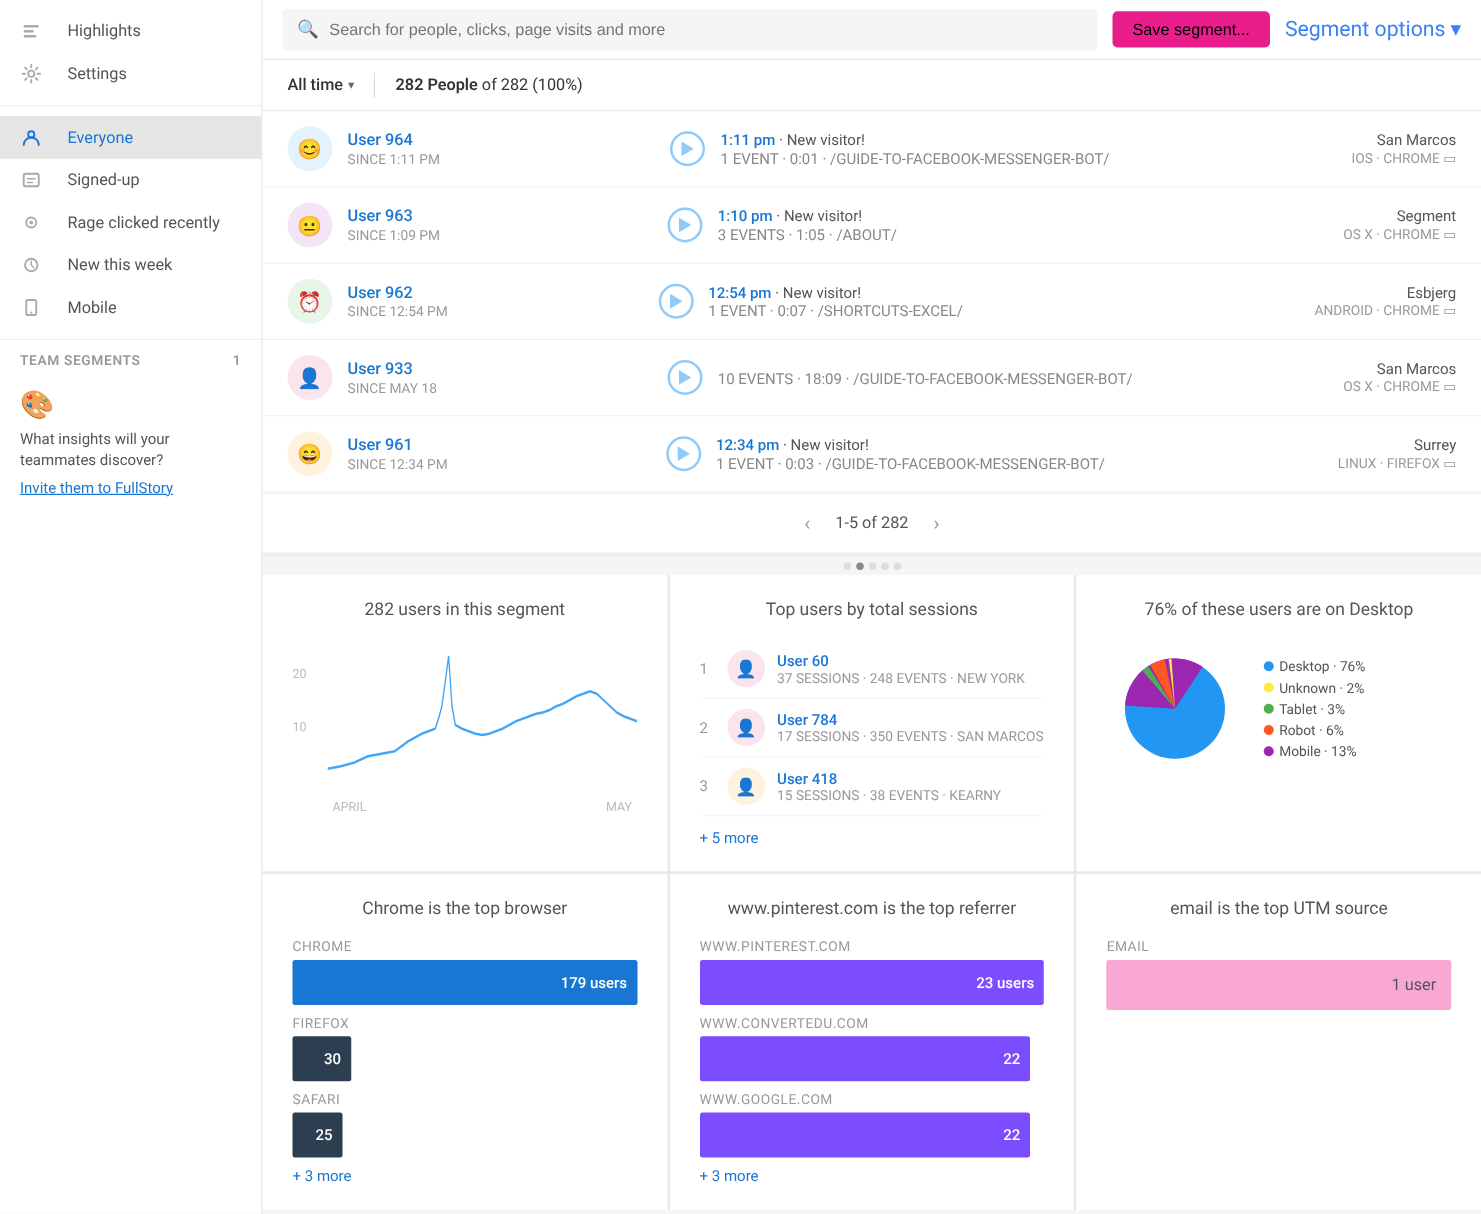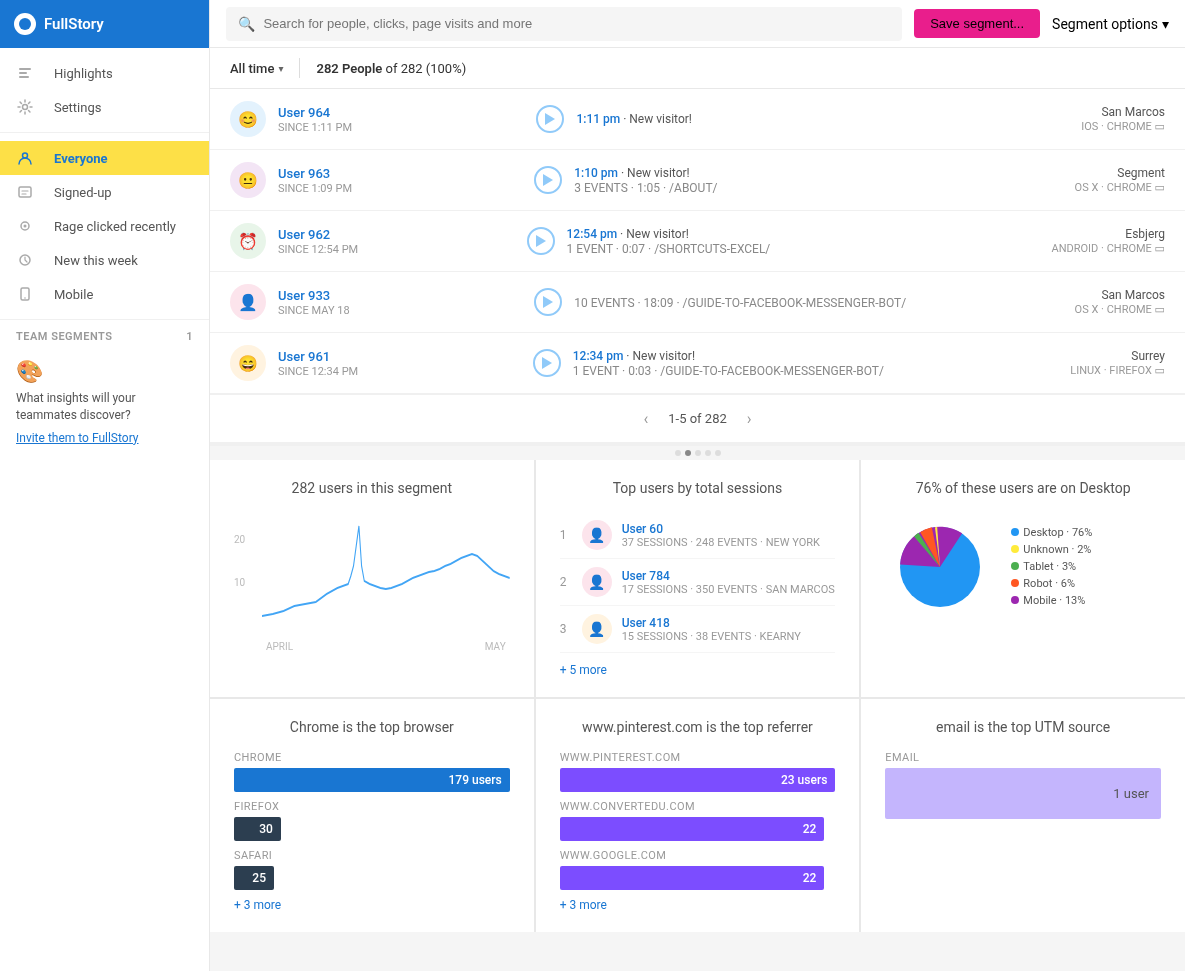--- a/index.html
+++ b/index.html
@@ -7,39 +7,39 @@
 
     
     #sidebar { width: 210px; background: #fff; display: flex; flex-direction: column; border-right: 1px solid #e8e8e8; flex-shrink: 0; }
     #sidebar-header { background: #1976d2; padding: 0 14px; height: 48px; display: flex; align-items: center; gap: 8px; }
     #sidebar-header .logo-icon { width: 22px; height: 22px; background: #fff; border-radius: 50%; display: flex; align-items: center; justify-content: center; }
     #sidebar-header .logo-inner { width: 12px; height: 12px; background: #1976d2; border-radius: 50%; }
     #sidebar-header .app-name { color: #fff; font-weight: 600; font-size: 15px; }
 
     .sidebar-section { padding: 8px 0; border-bottom: 1px solid #f0f0f0; }
     .sidebar-item { display: flex; align-items: center; gap: 20px; padding: 8px 16px; cursor: pointer; color: #555; font-size: 13px; }
-    .sidebar-item.active { background: #fde047; color: #1976d2; font-weight: 700; }
+    .sidebar-item.active { background: #e5e5e5; color: #1976d2; font-weight: 400; }
     .sidebar-item .item-icon { width: 18px; height: 18px; display: flex; align-items: center; justify-content: center; flex-shrink: 0; }
 
     .team-segments-header { display: flex; justify-content: space-between; align-items: flex-start; padding: 10px 16px 4px; color: #999; font-size: 11px; font-weight: 600; text-transform: uppercase; letter-spacing: 0.5px; }
     .team-invite-box { padding: 12px 16px; }
     .team-invite-box .invite-icon { font-size: 22px; margin-bottom: 6px; }
     .team-invite-box p { color: #555; font-size: 12px; line-height: 1.4; margin-bottom: 6px; }
     .team-invite-box a { color: #1976d2; font-size: 12px; text-decoration: underline; cursor: pointer; }
 
     
     #main { flex: 1; overflow-y: auto; display: flex; flex-direction: column; }
 
     
     #topbar { background: #fff; height: 48px; display: flex; align-items: center; padding: 0 16px; gap: 12px; border-bottom: 1px solid #e8e8e8; flex-shrink: 0; }
     #search-wrap { flex: 1; display: flex; align-items: center; background: #f5f5f5; border-radius: 4px; padding: 0 12px; height: 34px; }
     #search-wrap .search-icon-svg { color: #999; margin-right: 8px; font-size: 14px; }
     #search-input { border: none; background: transparent; outline: none; flex: 1; font-size: 13px; color: #333; }
     #save-segment-btn { background: #e91e8c; color: #000000; border: none; border-radius: 4px; padding: 7px 16px; font-size: 13px; font-weight: 500; cursor: pointer; white-space: nowrap; }
-    #segment-options-btn { color: #000000; font-size: 14px; cursor: pointer; display: flex; align-items: flex-end; gap: 4px; }
+    #segment-options-btn { color: #3b82f6; font-size: 17px; cursor: pointer; display: flex; align-items: flex-end; gap: 4px; }
 
     
     #content { padding: 0; flex: 1; }
 
     
     #filter-bar { background: #fff; padding: 10px 20px; display: flex; align-items: center; gap: 16px; border-bottom: 1px solid #e8e8e8; }
     .time-filter { display: flex; align-items: center; gap: 4px; color: #333; font-size: 13px; font-weight: 500; cursor: pointer; }
     .time-filter .chevron { font-size: 10px; color: #666; }
     .divider-v { width: 1px; height: 20px; background: #ddd; }
     .segment-count { font-size: 13px; color: #333; }
@@ -89,41 +89,35 @@
     .rank-num { color: #999; font-size: 12px; width: 12px; }
     .top-user-avatar { width: 30px; height: 30px; border-radius: 50%; display: flex; align-items: center; justify-content: center; font-size: 14px; flex-shrink: 0; }
     .top-user-info .name { color: #1976d2; font-size: 12px; font-weight: 500; }
     .top-user-info .detail { color: #999; font-size: 11px; }
     .more-link { color: #1976d2; font-size: 12px; margin-top: 10px; cursor: pointer; }
 
     
     .bar-section { margin-top: 8px; }
     .bar-label { font-size: 11px; color: #999; text-transform: uppercase; letter-spacing: 0.4px; margin-bottom: 4px; }
     .bar-row { display: flex; align-items: center; margin-bottom: 6px; }
-    .bar-fill { height: 24px; border-radius: 2px; display: flex; align-items: center; justify-content: flex-end; padding-right: 8px; font-size: 12px; color: #fff; font-weight: 500; min-width: 30px; }
+    .bar-fill { height: 36px; border-radius: 2px; display: flex; align-items: center; justify-content: flex-end; padding-right: 8px; font-size: 12px; color: #fff; font-weight: 500; min-width: 30px; }
     .bar-fill.blue { background: #1976d2; }
     .bar-fill.dark-blue { background: #2c3e50; }
     .bar-fill.purple { background: #7c4dff; }
 
     .stat-card .bottom-more { color: #1976d2; font-size: 12px; margin-top: 8px; cursor: pointer; }
 
     
     .utm-label { font-size: 11px; color: #999; text-transform: uppercase; letter-spacing: 0.4px; margin-bottom: 4px; }
-    .utm-bar { background: #c4b5fd; height: 51px; display: flex; align-items: center; justify-content: flex-end; padding-right: 12px; font-size: 13px; color: #555; border-radius: 2px; }
+    .utm-bar { background: #f9a8d4; height: 40px; display: flex; align-items: center; justify-content: flex-end; padding-right: 12px; font-size: 13px; color: #555; border-radius: 2px; }
   </style>
 </head>
 <body>
 
 <div id="sidebar">
-  <div id="sidebar-header">
-    <div class="logo-icon">
-      <div class="logo-inner"></div>
-    </div>
-    <span class="app-name">FullStory</span>
-  </div>
 
   <div class="sidebar-section">
     <div class="sidebar-item">
       <div class="item-icon">
         <svg width="16" height="16" viewBox="0 0 16 16" fill="none">
           <rect x="2" y="3" width="12" height="2" rx="1" fill="#aaa"></rect>
           <rect x="2" y="7" width="8" height="2" rx="1" fill="#aaa"></rect>
           <rect x="2" y="11" width="10" height="2" rx="1" fill="#aaa"></rect>
         </svg>
       </div>
@@ -236,20 +230,21 @@
       <div class="user-name">User 964</div>
       <div class="user-since">SINCE 1:11 PM</div>
     </div>
     <div class="play-btn">
       <svg width="10" height="12" viewBox="0 0 10 12">
               <polygon points="0,0 10,6 0,12" fill="#90caf9"></polygon>
             </svg>
     </div>
     <div class="session-info">
       <div><span class="time">1:11 pm</span> · <span>New visitor!</span></div>
+      <div class="session-detail">1 EVENT · 0:01 · /GUIDE-TO-FACEBOOK-MESSENGER-BOT/</div>
     </div>
     <div class="user-location">
       <div class="city">San Marcos</div>
       <div class="tech">IOS · CHROME ▭</div>
     </div>
   </div>
         <div class="user-row">
     <div class="user-avatar" style="background:#f3e5f5">😐</div>
     <div class="user-info">
       <div class="user-name">User 963</div>

